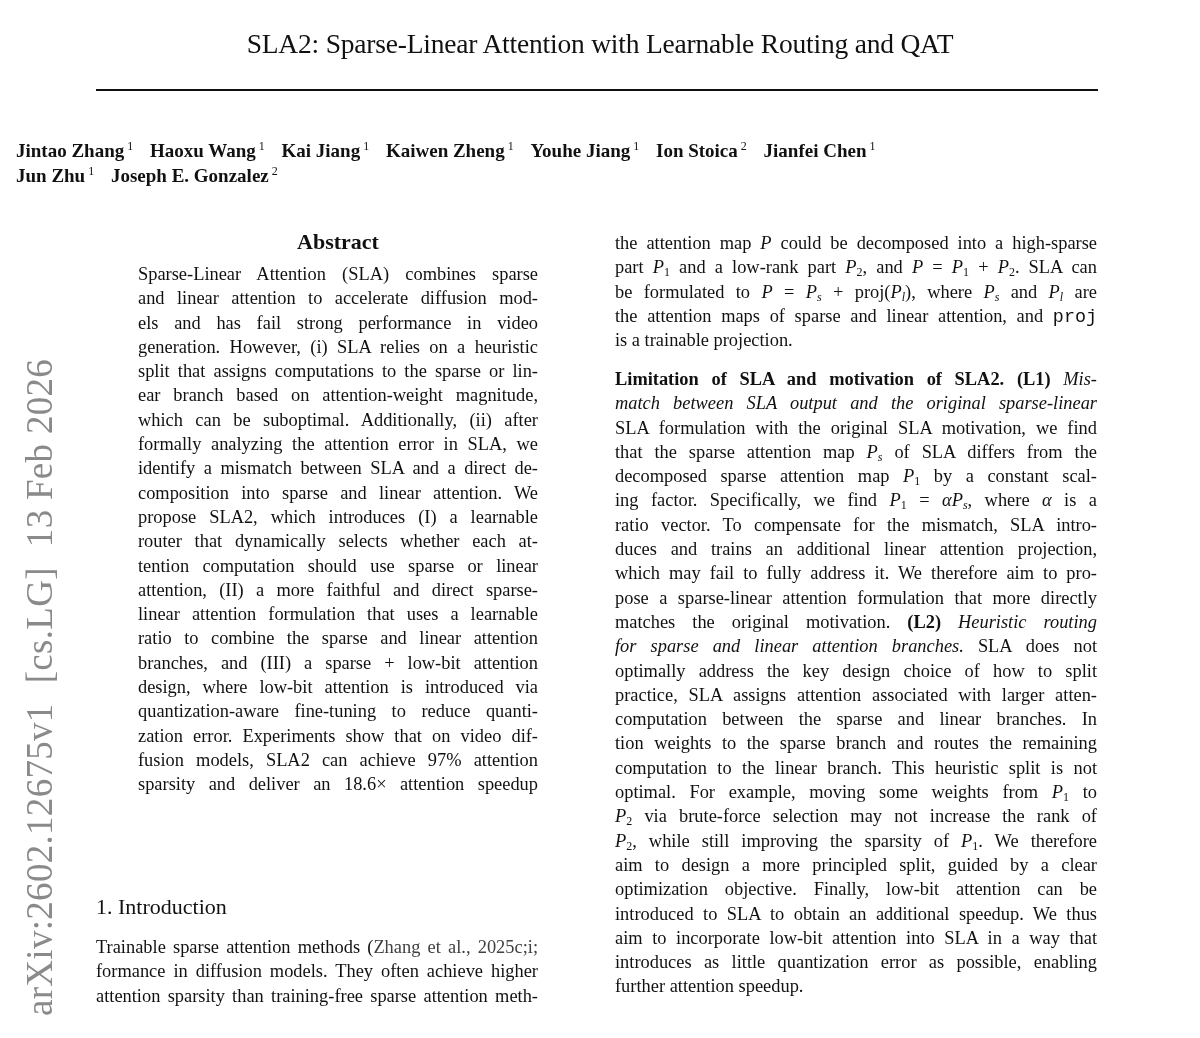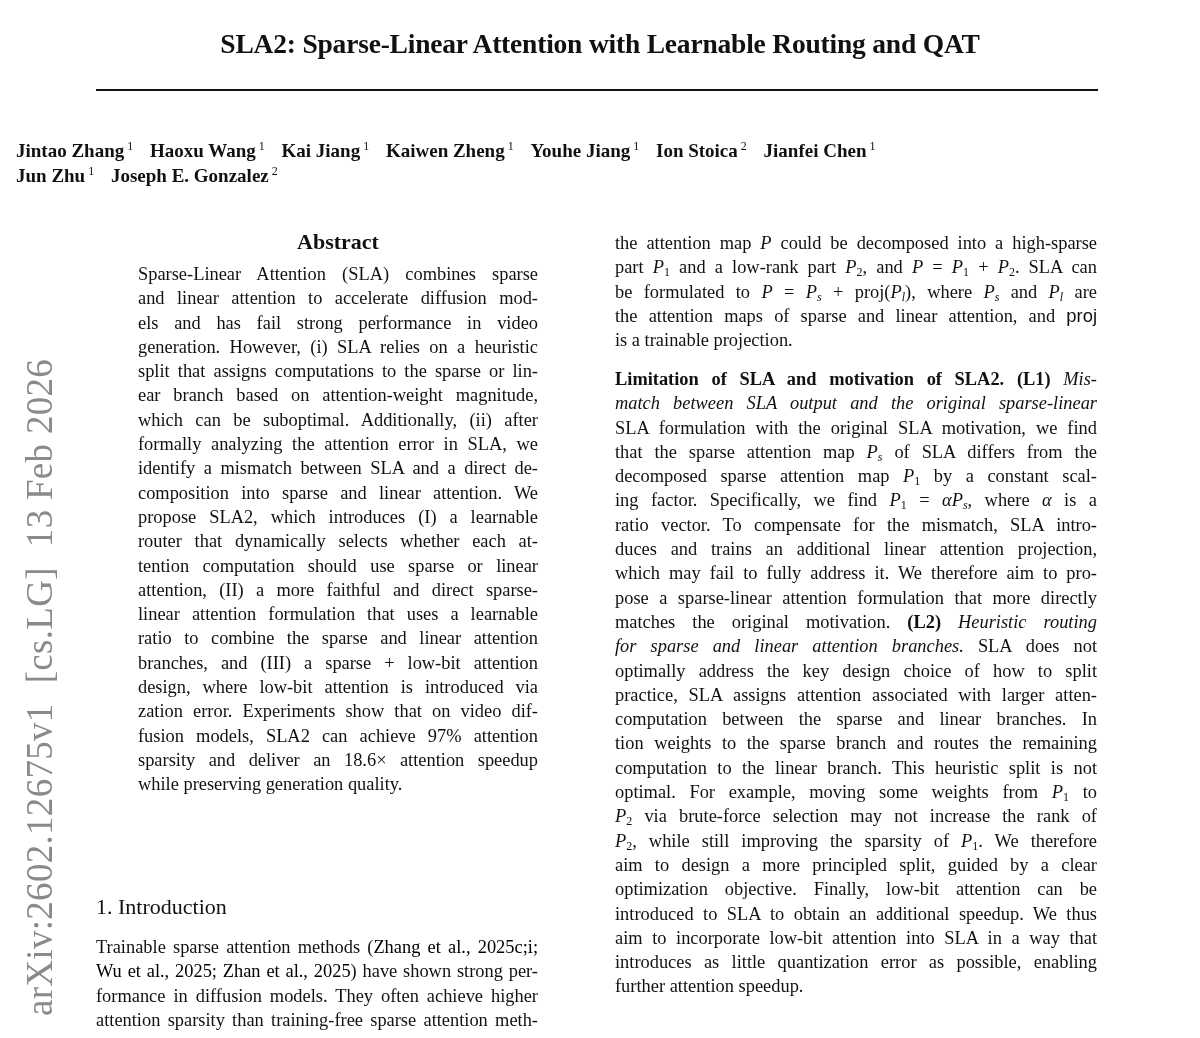--- a/index.html
+++ b/index.html
@@ -1,19 +1,19 @@
 <!DOCTYPE html>
 <html><head>
 <meta charset="utf-8">
 <style>
   html, body { margin: 0; padding: 0; background: #ffffff; }
   body { width: 1200px; height: 1038px; position: relative; overflow: hidden;
          font-family: "Liberation Serif", "DejaVu Serif", serif; color: #111; }
   .title { position: absolute; left: 0; width: 1200px; top: 28px; text-align: center;
-           font-size: 27.5px; font-weight: bold; letter-spacing: -0.2px; }
+           font-size: 27.5px; font-weight: normal; letter-spacing: -0.2px; }
   .rule { position: absolute; left: 96px; width: 1002px; top: 89px; height: 2px; background: #111; }
   .authors { position: absolute; left: 10px; width: 1200px; text-align: left; font-size: 19px;
              font-weight: bold; line-height: 25px; }
   .authors.l1 { top: 134px; }
   .authors.l2 { top: 159px; }
   .author { margin: 0 6px; }
   .author sup { font-weight: normal; font-size: 12px; vertical-align: 7px; margin-left: 3px; }
   .sidebar { position: absolute; left: 18px; top: 1016px; transform-origin: 0 0;
              transform: rotate(-90deg); font-size: 37px; color: #8a8a8a; white-space: nowrap;
              letter-spacing: 0.3px; }
@@ -21,25 +21,25 @@
   .abs-head { position: absolute; left: 138px; width: 400px; top: 229px; text-align: center;
               font-size: 22px; font-weight: bold; }
   .col { position: absolute; font-size: 18.4px; line-height: 24.3px; }
   .col .ln { white-space: nowrap; text-align: justify; text-align-last: justify; display: block; height: 24.3px; }
   .col .ln.last { text-align-last: left; }
   .abs { left: 138px; width: 400px; top: 262px; }
   .intro-head { position: absolute; left: 96px; top: 894px; font-size: 22px; font-weight: normal; }
   .intro { left: 96px; width: 442px; top: 935px; }
   .right1 { left: 615px; width: 482px; top: 231px; }
   .right2 { left: 615px; width: 482px; top: 367px; }
-  .cite { color: #000000; }
+  .cite { color: #404040; }
   i { font-style: italic; }
   b { font-weight: bold; }
   sub { font-size: 12px; vertical-align: -3px; }
-  .mono { font-family: Liberation Sans, sans-serif; }
+  .mono { font-family: Liberation Mono, monospace; }
 </style>
 </head>
 <body>
 
 <div class="title">SLA2: Sparse-Linear Attention with Learnable Routing and QAT</div>
 <div class="rule"></div>
 
 <div class="authors l1">
   <span class="author"><span>Jintao Zhang</span><sup>1</sup></span>
   <span class="author"><span>Haoxu Wang</span><sup>1</sup></span>
@@ -71,30 +71,29 @@
     <span class="ln">identify a mismatch between SLA and a direct de-</span>
     <span class="ln">composition into sparse and linear attention. We</span>
     <span class="ln">propose SLA2, which introduces (I) a learnable</span>
     <span class="ln">router that dynamically selects whether each at-</span>
     <span class="ln">tention computation should use sparse or linear</span>
     <span class="ln">attention, (II) a more faithful and direct sparse-</span>
     <span class="ln">linear attention formulation that uses a learnable</span>
     <span class="ln">ratio to combine the sparse and linear attention</span>
     <span class="ln">branches, and (III) a sparse + low-bit attention</span>
     <span class="ln">design, where low-bit attention is introduced via</span>
+    <span class="ln">quantization-aware fine-tuning to reduce quanti-</span>
     <span class="ln">zation error. Experiments show that on video dif-</span>
     <span class="ln">fusion models, SLA2 can achieve 97% attention</span>
     <span class="ln">sparsity and deliver an 18.6× attention speedup</span>
-    <span class="ln last">while preserving generation quality.</span>
   </div>
 
 <div class="intro-head">1. Introduction</div>
 <div class="col intro">
   <span class="ln"><span>Trainable sparse attention methods (</span><span class="cite">Zhang et al., 2025c;i;</span></span>
-  <span class="ln"><span class="cite">Wu et al., 2025</span><span>; </span><span class="cite">Zhan et al., 2025</span><span>) have shown strong per-</span></span>
   <span class="ln">formance in diffusion models. They often achieve higher</span>
   <span class="ln">attention sparsity than training-free sparse attention meth-</span>
 </div>
 
 <div class="col right1">
   <span class="ln"><span>the attention map </span><i>P</i><span> could be decomposed into a high-sparse</span></span>
   <span class="ln"><span>part </span><i>P</i><sub>1</sub><span> and a low-rank part </span><i>P</i><sub>2</sub><span>, and </span><i>P</i> = <i>P</i><sub>1</sub> + <i>P</i><sub>2</sub><span>. SLA can</span></span>
   <span class="ln"><span>be formulated to </span><i>P</i> = <i>P</i><sub><i>s</i></sub> + proj(<i>P</i><sub><i>l</i></sub>)<span>, where </span><i>P</i><sub><i>s</i></sub><span> and </span><i>P</i><sub><i>l</i></sub><span> are</span></span>
   <span class="ln"><span>the attention maps of sparse and linear attention, and </span><span class="mono">proj</span></span>
   <span class="ln last">is a trainable projection.</span>

